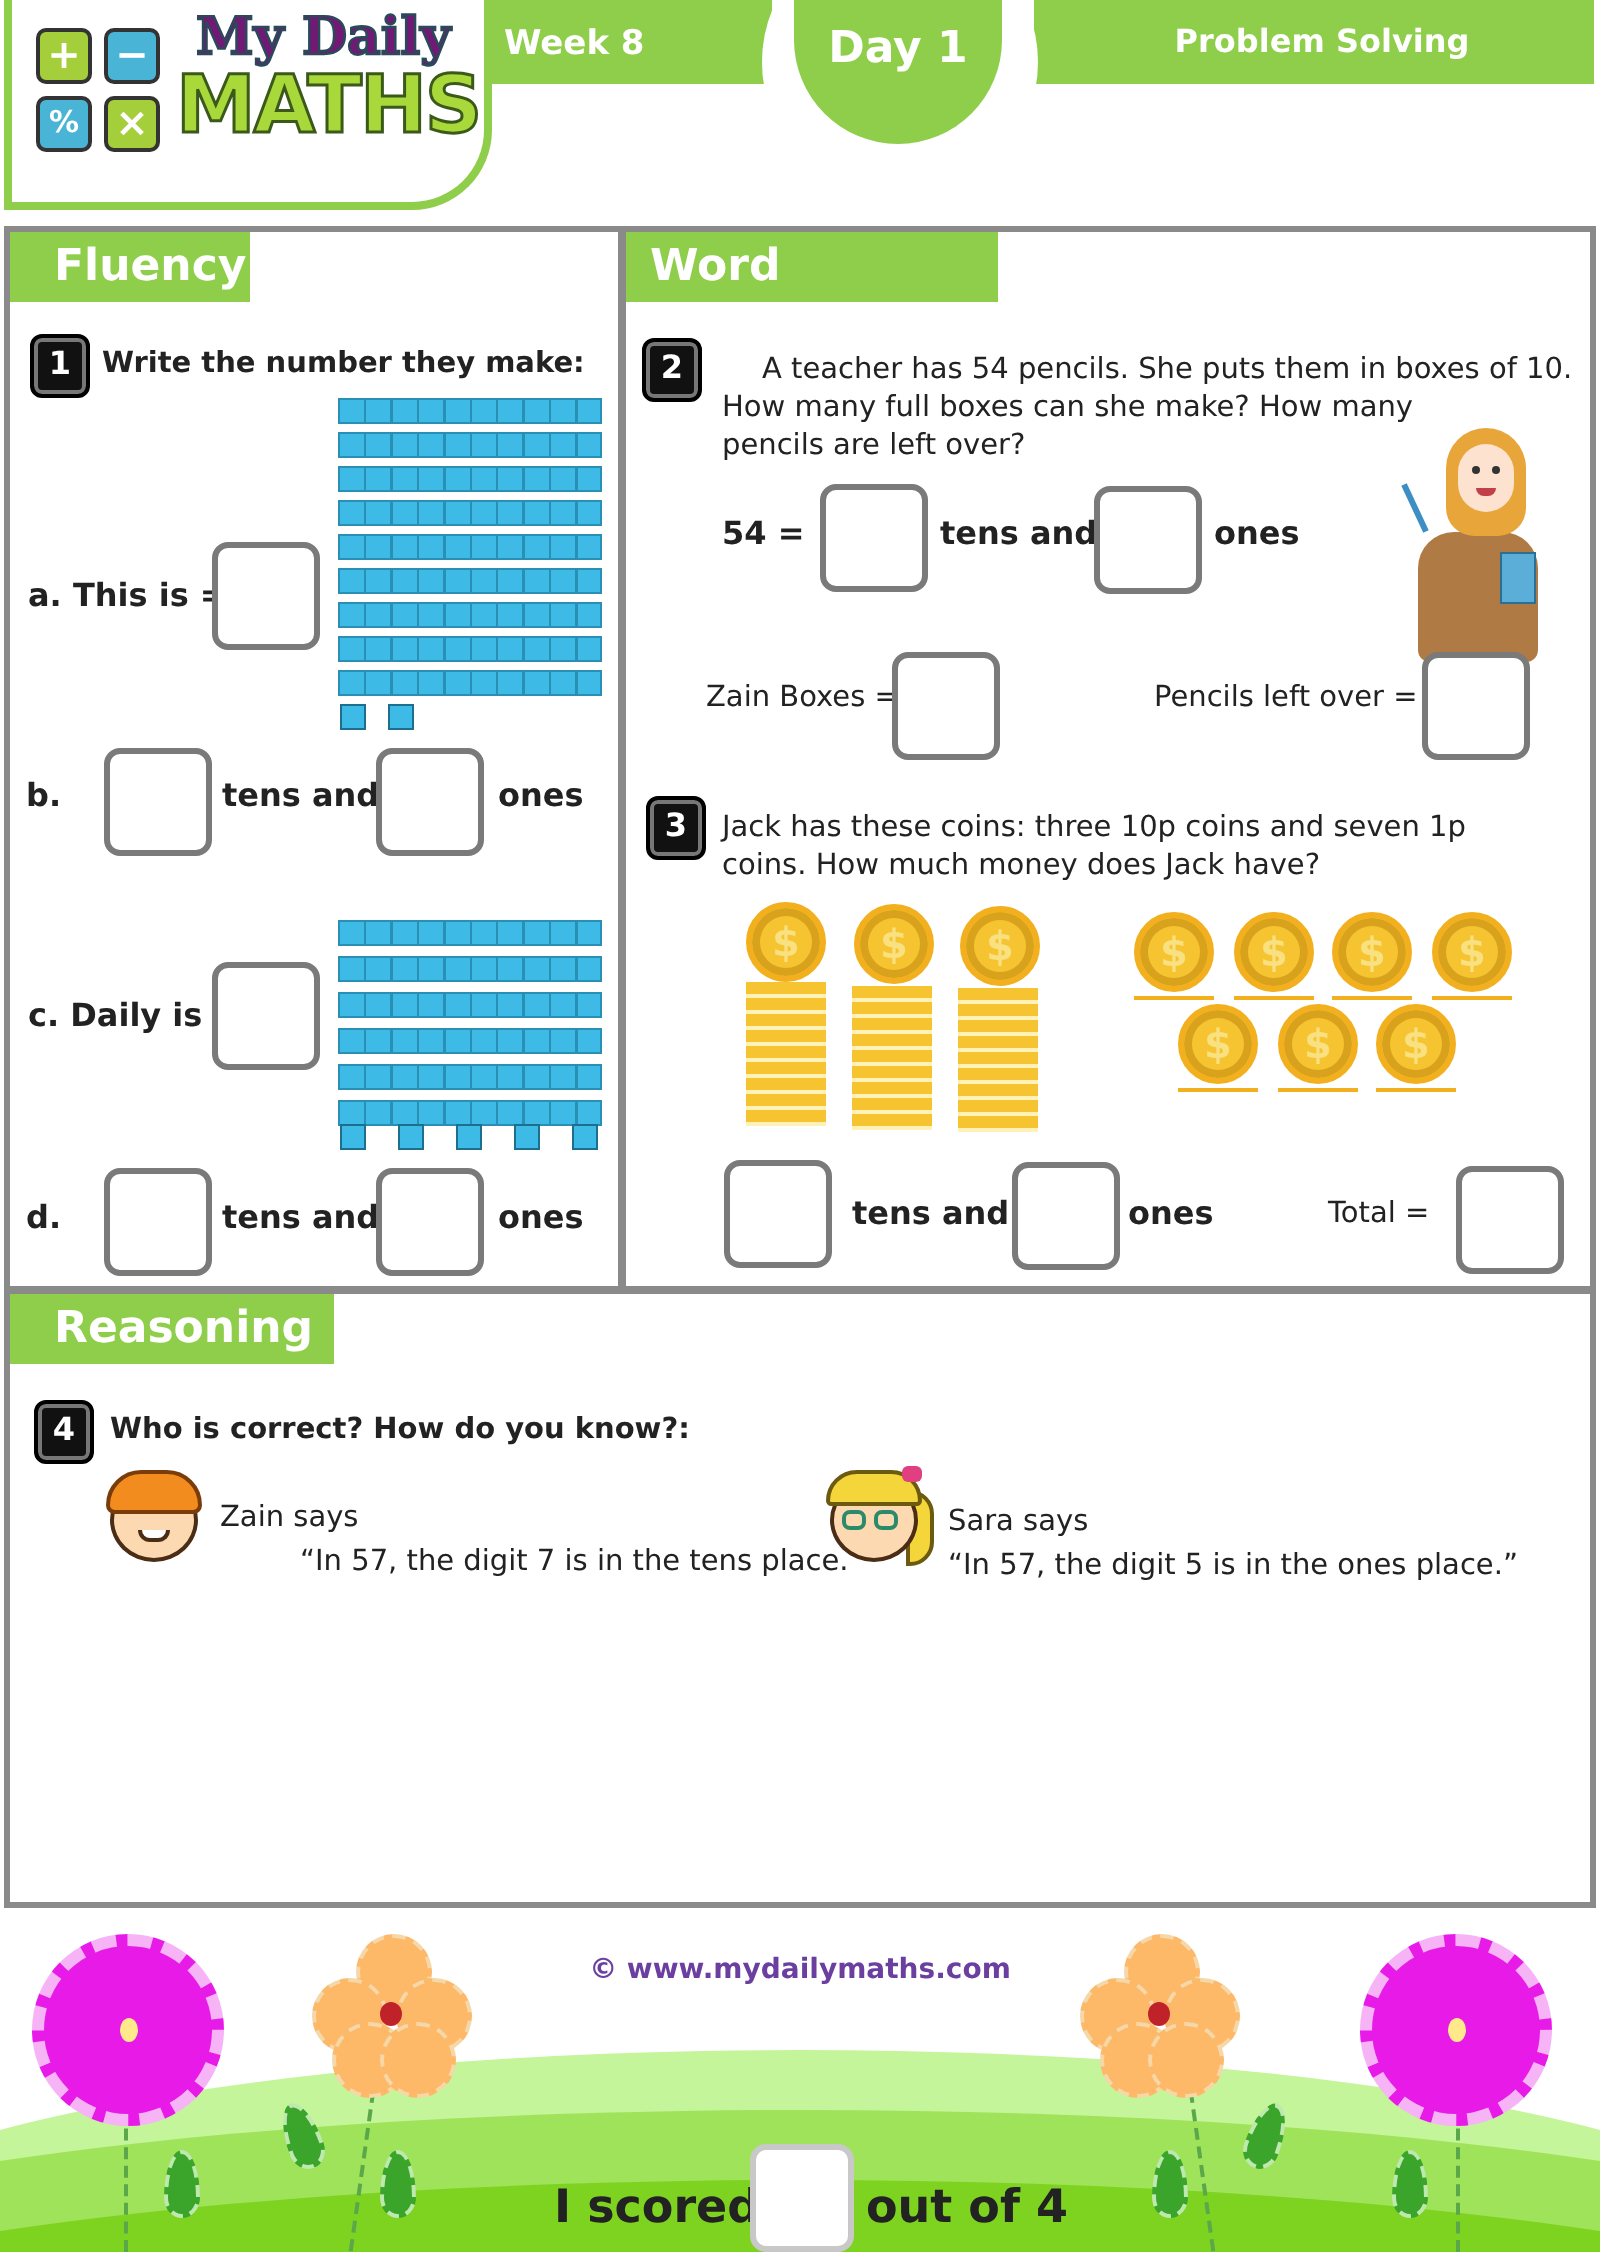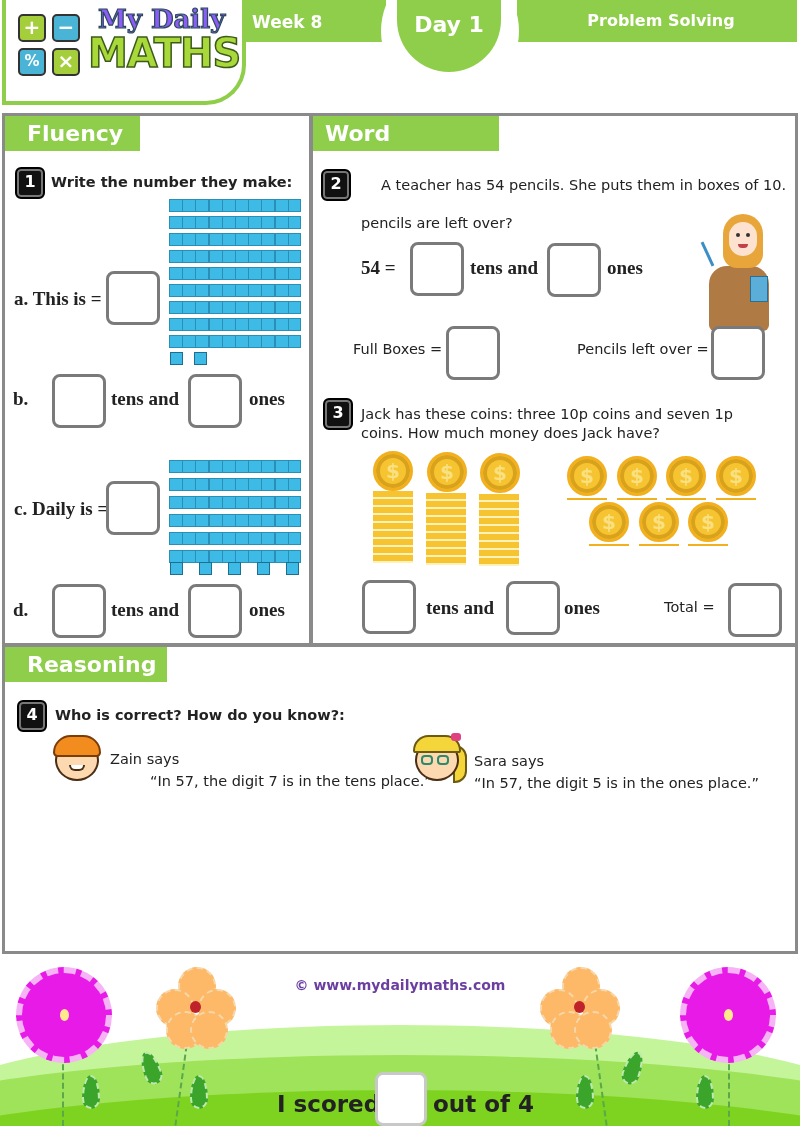--- a/index.html
+++ b/index.html
@@ -16,42 +16,42 @@
     position: absolute; left: 2px; top: 0; width: 244px; height: 105px;
     border: 4px solid #8fce4a; border-top: none; border-radius: 0 0 40px 0;
     background: #fff;
   }
   .logo-tiles { position: absolute; left: 12px; top: 14px; width: 64px; height: 64px; }
   .tile { position: absolute; width: 28px; height: 28px; border: 2px solid #333; border-radius: 5px;
           font-weight: bold; color: #fff; font-size: 20px; line-height: 22px; text-align: center; }
   .tile.g { background: #a4cf3a; }
   .tile.b { background: #4ab4d6; }
   .logo-my { position: absolute; left: 92px; top: 4px; font-family: "DejaVu Serif", serif; font-weight: bold;
-             font-size: 26px; color: #8b5cf6; -webkit-text-stroke: 1.2px #2a4a5a; letter-spacing: 0px; }
+             font-size: 26px; color: #701a75; -webkit-text-stroke: 1.2px #2a4a5a; letter-spacing: 0px; }
   .logo-maths { position: absolute; left: 82px; top: 30px; font-family: "DejaVu Sans", sans-serif; font-weight: bold;
                 font-size: 40px; color: #a8d83a; -webkit-text-stroke: 1.5px #3b5a1a; letter-spacing: -1px; }
 
   .week-bar { position: absolute; left: 246px; top: 0; width: 140px; height: 42px; background: #8fce4a; }
   .week-text { position: absolute; left: 252px; top: 12px; font-size: 17px; font-weight: bold; color: #fff; }
   .day-ring { position: absolute; left: 381px; top: -38px; width: 138px; height: 138px; border-radius: 50%; background: #fff; }
   .day-circle { position: absolute; left: 397px; top: -22px; width: 104px; height: 94px; border-radius: 0 0 52px 52px; background: #8fce4a; }
   .day-text { position: absolute; left: 397px; top: 12px; width: 104px; text-align: center; font-size: 22px; font-weight: bold; color: #fff; }
   .ps-bar { position: absolute; left: 517px; top: 0; width: 280px; height: 42px; background: #8fce4a; }
   .ps-text { position: absolute; left: 517px; top: 11px; width: 288px; text-align: center; font-size: 16px; font-weight: bold; color: #fff; }
 
   
   .panel { position: absolute; border: 3px solid #8a8a8a; background: #fff; }
   .panel-tab { position: absolute; left: 0; top: 0; height: 35px; background: #8fce4a; color: #fff;
                font-size: 22px; font-weight: bold; line-height: 35px; padding-left: 22px; }
 
   .qnum { position: absolute; width: 30px; height: 32px; border: 2px solid #000; border-radius: 6px; background: #111;
           color: #fff; font-weight: bold; font-size: 16px; text-align: center; line-height: 26px; box-shadow: inset 0 0 0 2px #777; }
   .qtext { position: absolute; font-size: 14.5px; font-weight: bold; }
   .body-text { position: absolute; font-size: 14.5px; line-height: 19px; }
-  .label { position: absolute; font-size: 19px; font-weight: bold; font-family: Liberation Serif, serif; }
+  .label { position: absolute; font-size: 16px; font-weight: bold; }
   .label-n { position: absolute; font-size: 14.5px; }
 
   .answer-box { position: absolute; width: 54px; height: 54px; border: 3px solid #7a7a7a; border-radius: 8px; background: #fff; }
 
   
   .ten-rod { position: absolute; width: 132px; height: 13px; background: #3dbbe6;
              background-image: repeating-linear-gradient(90deg, transparent 0 12px, #2a8fb5 12px 13.2px);
              border: 1px solid #2a8fb5; }
   .one-cube { position: absolute; width: 13px; height: 13px; background: #3dbbe6; border: 1px solid #1d6f8f; }
 
@@ -99,21 +99,21 @@
 
 <div class="week-bar"></div>
 <div class="week-text">Week 8</div>
 <div class="ps-bar"></div>
 <div class="ps-text">Problem Solving</div>
 <div class="day-ring"></div>
 <div class="day-circle"></div>
 <div class="day-text">Day 1</div>
 
 <div class="panel" style="left:2px;top:113px;width:310px;height:533px;">
-  <div class="panel-tab" style="width:135px;">Fluency</div>
+  <div class="panel-tab" style="width:120px;">Fluency</div>
 
   <div class="qnum" style="left:10px;top:51px;">1</div>
   <div class="qtext" style="left:46px;top:58px;">Write the number they make:</div>
 
   <div>
     <div class="ten-rod" style="left:164px;top:83px;"></div>
     <div class="ten-rod" style="left:164px;top:100px;"></div>
     <div class="ten-rod" style="left:164px;top:117px;"></div>
     <div class="ten-rod" style="left:164px;top:134px;"></div>
     <div class="ten-rod" style="left:164px;top:151px;"></div>
@@ -154,40 +154,41 @@
   <div class="label" style="left:106px;top:483px;">tens and</div>
   <div class="answer-box" style="left:183px;top:468px;"></div>
   <div class="label" style="left:244px;top:483px;">ones</div>
 </div>
 
 <div class="panel" style="left:310px;top:113px;width:488px;height:533px;">
   <div class="panel-tab" style="width:186px;padding-left:12px;">Word Problem</div>
 
   <div class="qnum" style="left:8px;top:53px;">2</div>
   <div class="body-text" style="left:56px;top:60px;margin-left:12px;">A teacher has 54 pencils. She puts them in boxes of 10.</div>
+  <div class="body-text" style="left:48px;top:79px;">How many full boxes can she make? How many</div>
   <div class="body-text" style="left:48px;top:98px;">pencils are left over?</div>
 
   <div class="label" style="left:48px;top:141px;">54 =</div>
   <div class="answer-box" style="left:97px;top:126px;"></div>
   <div class="label" style="left:157px;top:141px;">tens and</div>
   <div class="answer-box" style="left:234px;top:127px;"></div>
   <div class="label" style="left:294px;top:141px;">ones</div>
 
   <div>
     <div class="abs" style="left:396px;top:150px;width:60px;height:65px;background:#b07a45;border-radius:18px 18px 6px 6px;"></div>
     <div class="abs" style="left:410px;top:98px;width:40px;height:54px;background:#e8a53a;border-radius:20px 20px 14px 14px;"></div>
     <div class="abs" style="left:416px;top:106px;width:28px;height:34px;background:#fde2cf;border-radius:14px;"></div>
     <div class="abs" style="left:423px;top:117px;width:4px;height:4px;background:#333;border-radius:50%;"></div>
     <div class="abs" style="left:433px;top:117px;width:4px;height:4px;background:#333;border-radius:50%;"></div>
     <div class="abs" style="left:425px;top:128px;width:10px;height:4px;background:#c2404a;border-radius:0 0 5px 5px;"></div>
     <div class="abs" style="left:437px;top:160px;width:18px;height:26px;background:#5aaed8;border:1px solid #2c6f92;"></div>
     <div class="abs" style="left:393px;top:125px;width:3px;height:26px;background:#3c8fc4;transform:rotate(-25deg);"></div>
   </div>
 
-  <div class="label-n" style="left:40px;top:225px;">Full Boxes =</div>
+  <div class="label-n" style="left:40px;top:225px;">Zain Boxes =</div>
   <div class="answer-box" style="left:133px;top:210px;"></div>
   <div class="label-n" style="left:264px;top:225px;">Pencils left over =</div>
   <div class="answer-box" style="left:398px;top:210px;"></div>
 
   <div class="qnum" style="left:10px;top:282px;">3</div>
   <div class="body-text" style="left:48px;top:289px;">Jack has these coins: three 10p coins and seven 1p</div>
   <div class="body-text" style="left:48px;top:308px;">coins. How much money does Jack have?</div>
 
   <div>
     <div class="coin-stack" style="left:60px;top:375px;"></div>

